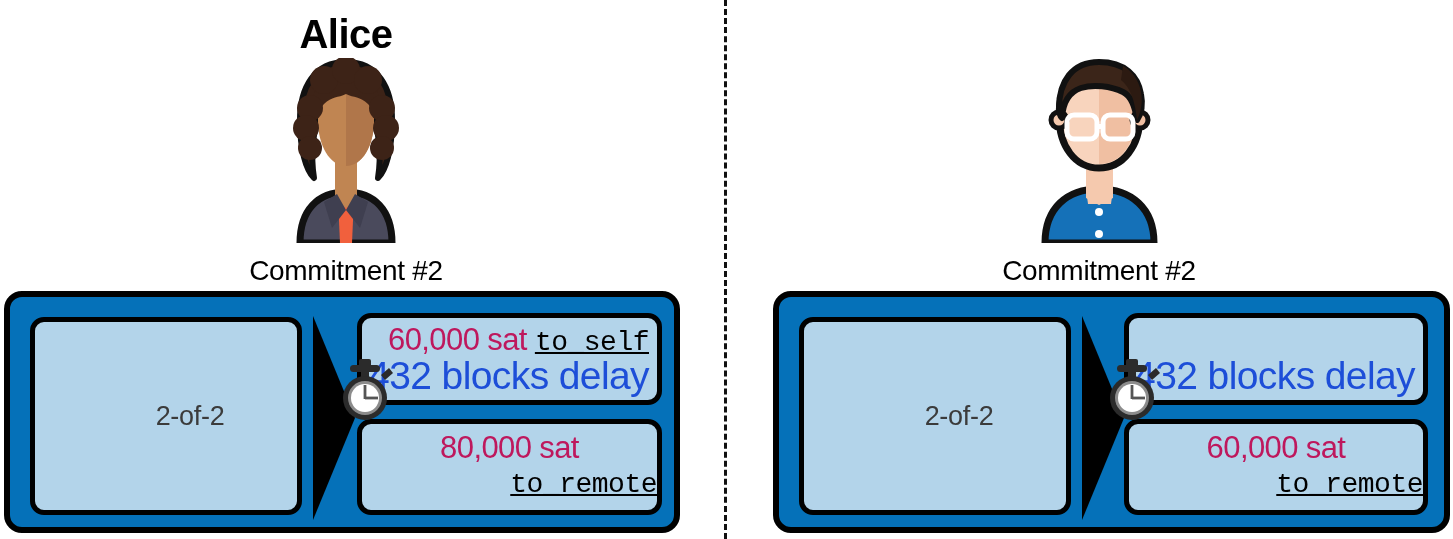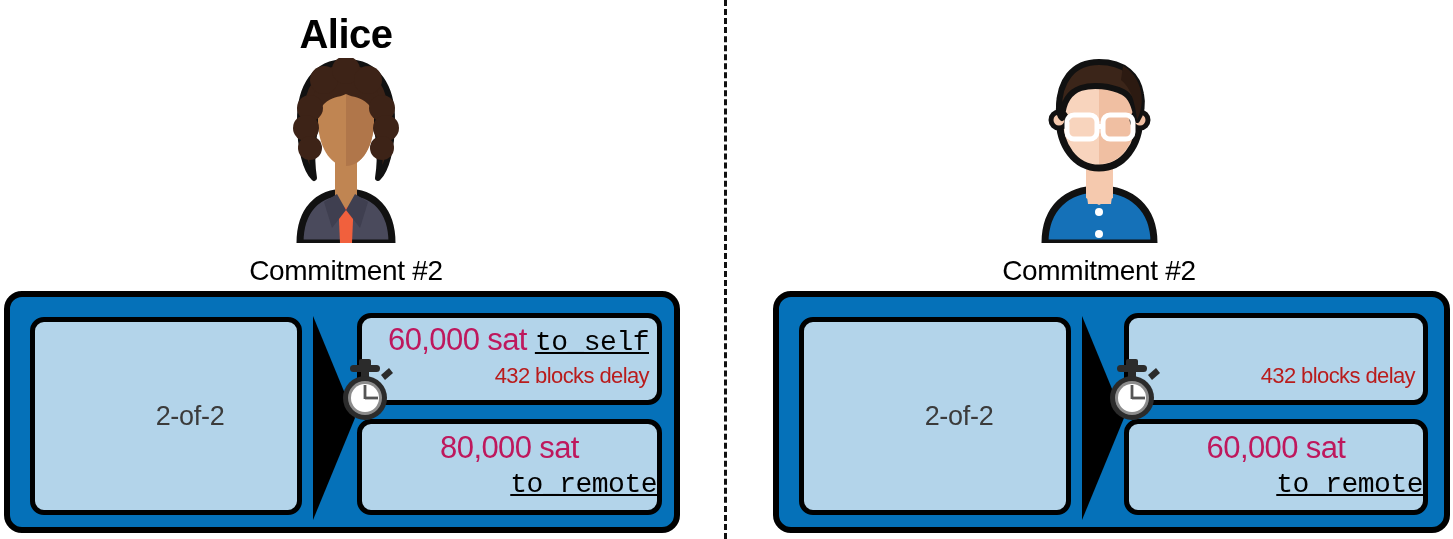--- a/index.html
+++ b/index.html
@@ -180,22 +180,22 @@
   }
   .mono {
     font-family: "Liberation Mono", monospace;
     font-size: 28px;
     color: #000000;
     letter-spacing: -0.5px;
     text-decoration: underline;
   }
   .delay-text {
     font-family: "Liberation Sans", sans-serif;
-    font-size: 22px;
-    color: #b91c1c;
+    font-size: 39px;
+    color: #1d4ed8;
     letter-spacing: -0.6px;
   }
 
   
   .out-remote .r-line1 {
     position: absolute;
     left: 0;
     right: 0;
     top: 6px;
     text-align: center;

